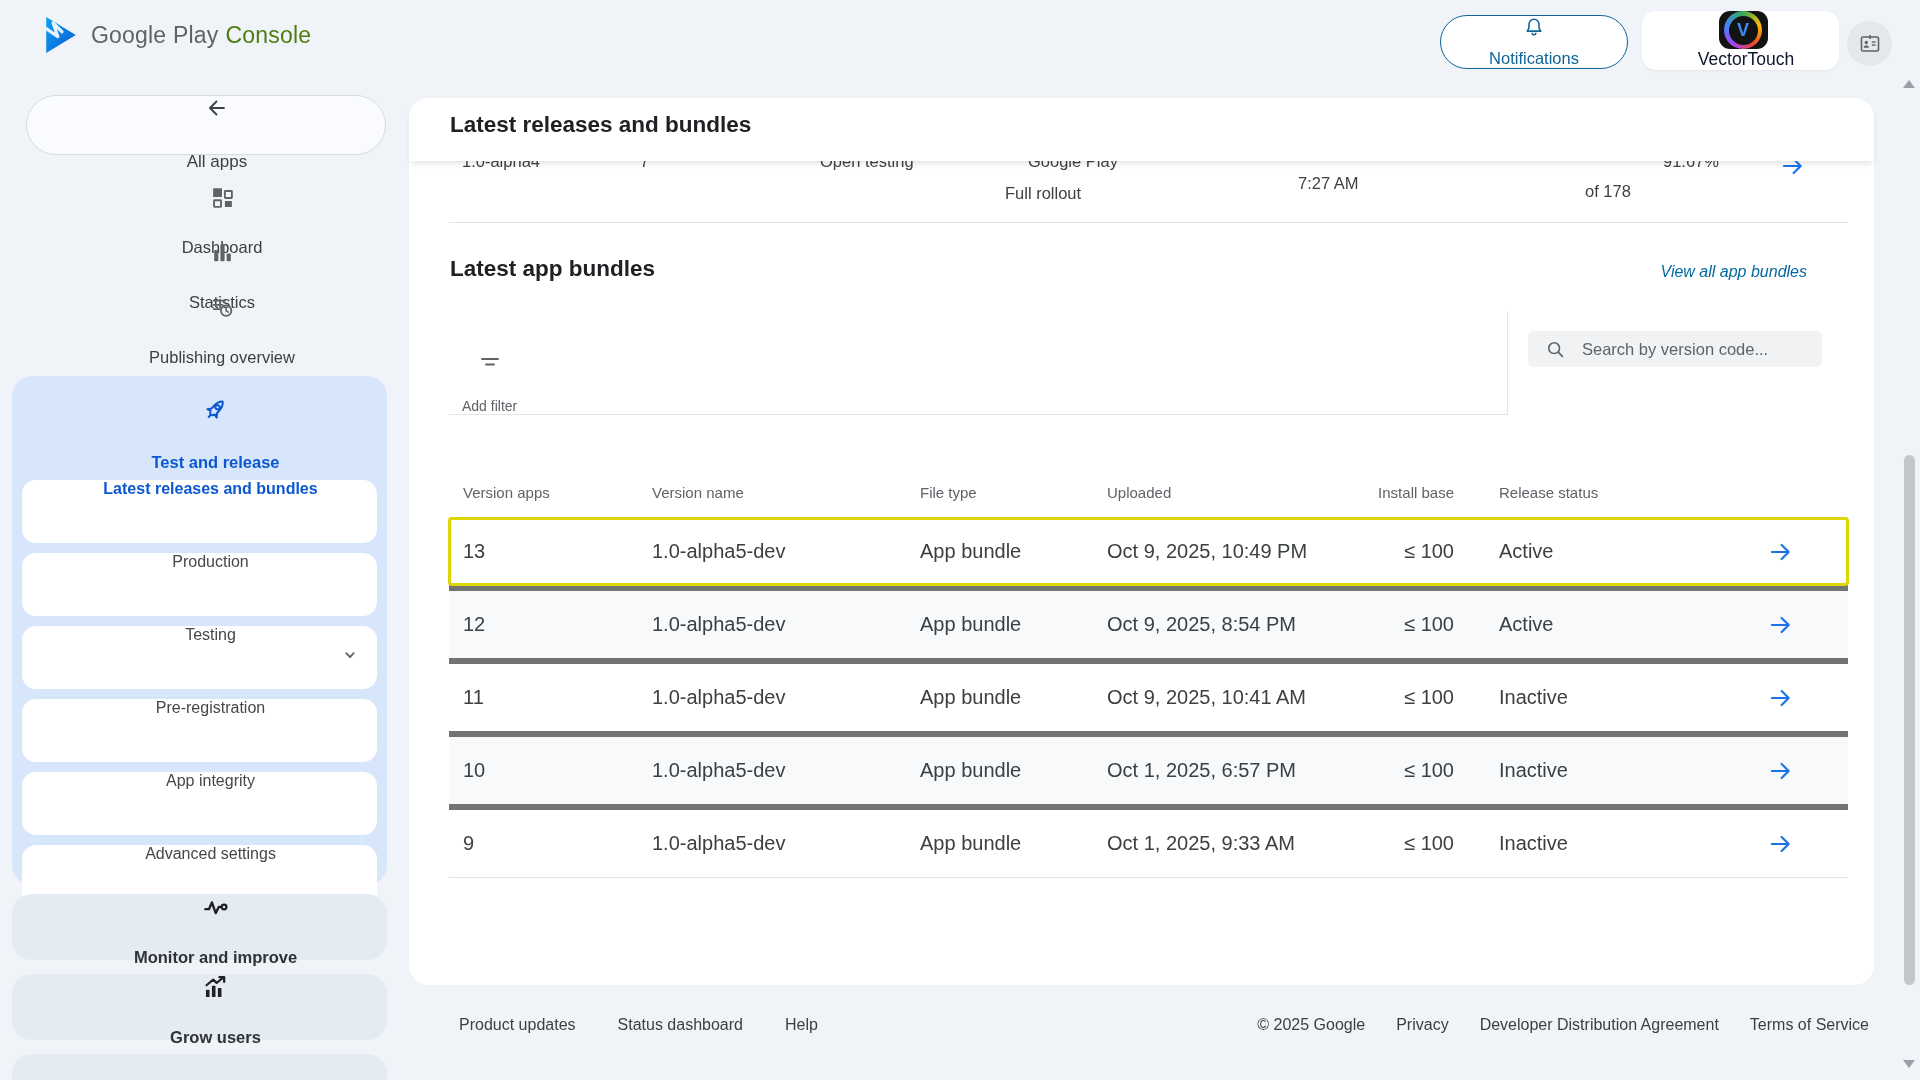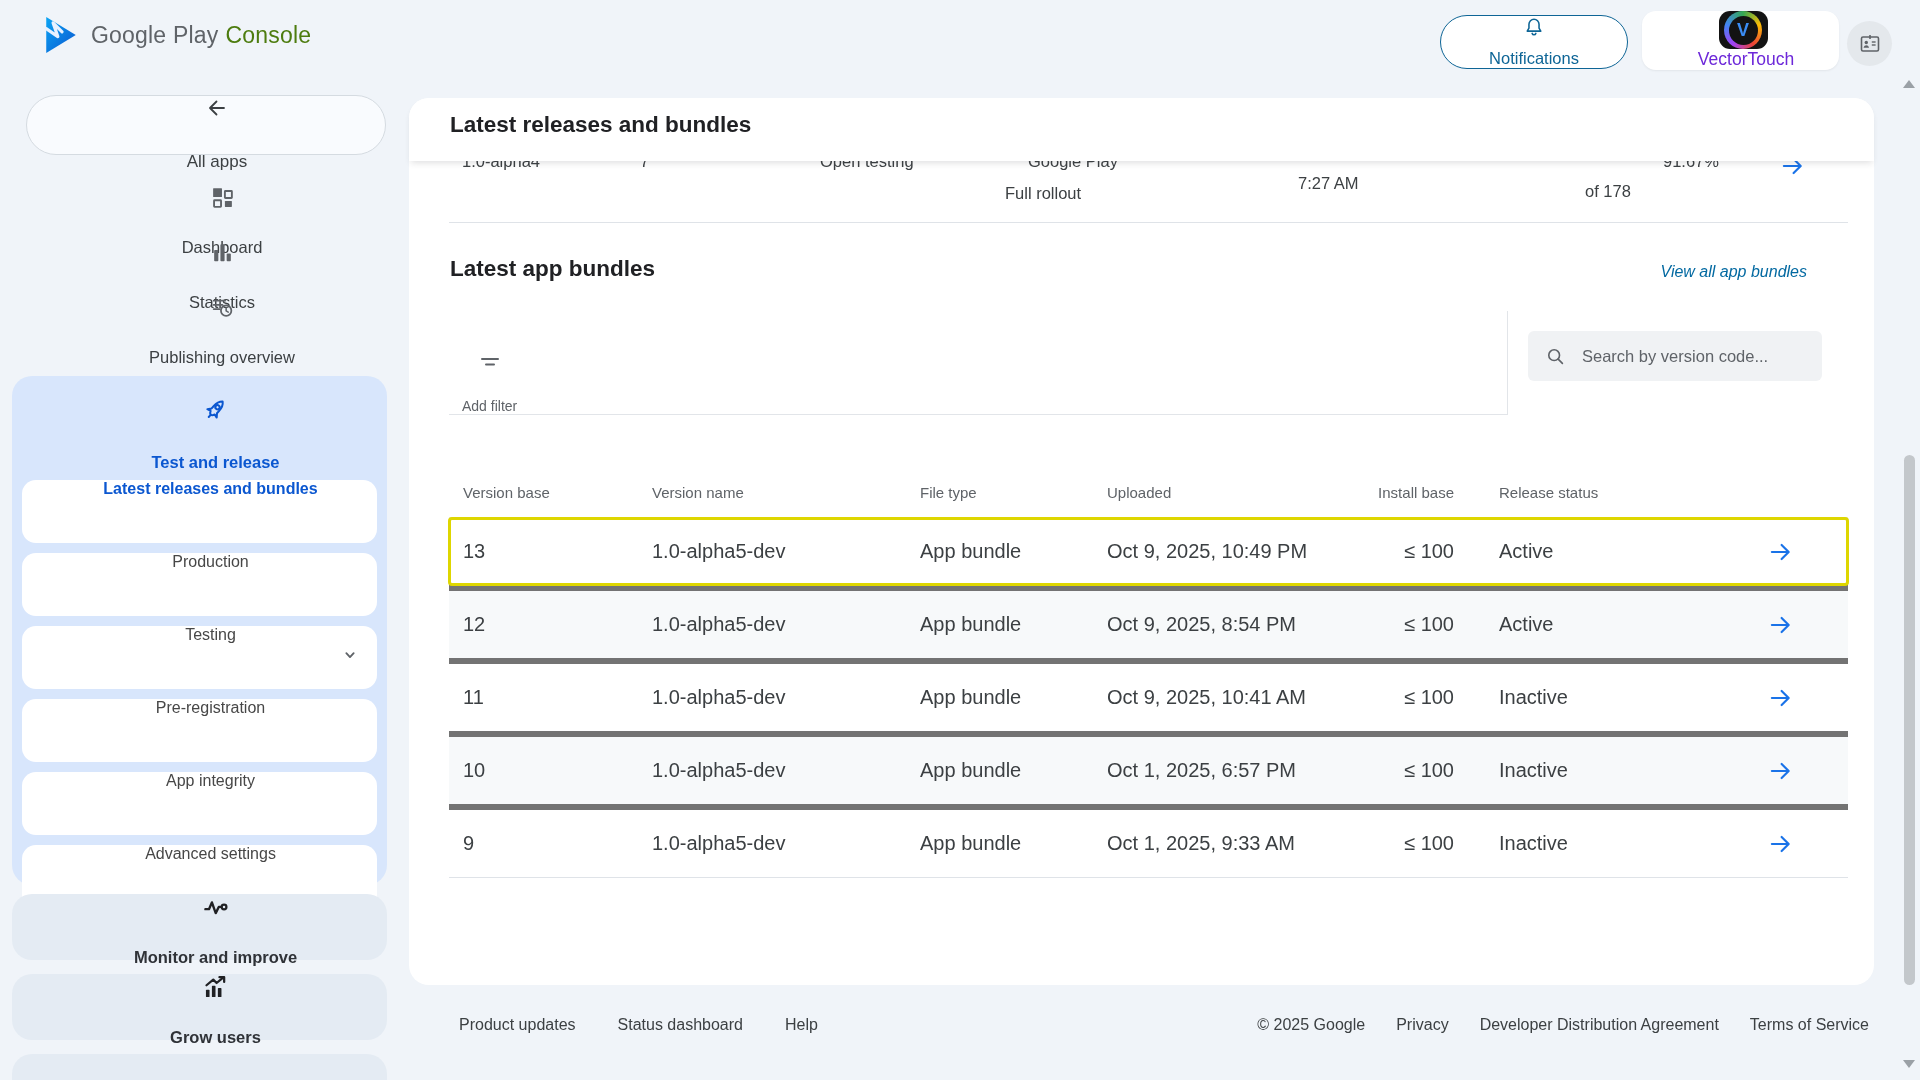--- a/index.html
+++ b/index.html
@@ -29,21 +29,21 @@
     left:1642px;top:11px;width:197px;height:59px;border-radius:14px;background:#fff;
     display:flex;align-items:center;padding-left:5px;box-sizing:border-box;
     box-shadow:0 1px 2px rgba(60,64,67,.08);
   }
   .app-icon{width:49px;height:49px;border-radius:11px;background:#131313;display:grid;place-items:center;}
   .app-icon .ring{width:38px;height:38px;border-radius:50%;
     background:conic-gradient(#34a853,#fbbc04,#ea4335,#a142f4,#4285f4,#34a853);
     display:grid;place-items:center;}
   .app-icon .ring-inner{width:29px;height:29px;border-radius:50%;background:#131313;
     display:grid;place-items:center;color:#3b8df5;font-weight:bold;font-size:18px;}
-  .account-name{font-size:17.5px;color:#6d28d9;margin-left:6px;}
+  .account-name{font-size:17.5px;color:#0f172a;margin-left:6px;}
   .badge-btn{left:1847px;top:21px;width:45px;height:45px;border-radius:50%;
     background:#e4e8ec;display:grid;place-items:center;}
 
   
   .all-apps{
     left:26px;top:95px;width:360px;height:60px;border-radius:30px;
     border:1px solid #d5dbe1;background:#f9fbfe;box-sizing:border-box;
     display:flex;align-items:center;gap:32px;padding-left:22px;
     font-size:17px;color:#3c4043;
   }
@@ -79,21 +79,21 @@
   .clip-row{position:absolute;top:63px;left:40px;width:1399px;height:61px;overflow:hidden;
     border-bottom:1px solid #dfe3e8;z-index:1;}
   .clip-row span{position:absolute;font-size:16.5px;color:#3c4043;white-space:nowrap;}
   h2.bundles-title{margin:0;position:absolute;left:41px;top:158px;
     font-size:22.5px;font-weight:bold;color:#202124;}
   .view-all{position:absolute;right:67px;top:165px;font-size:16px;color:#0369a1;font-style:italic;}
   .add-filter{position:absolute;left:53px;top:252px;display:flex;align-items:center;gap:24px;
     color:#5f6368;font-size:14px;}
   .vdiv{position:absolute;left:1098px;top:213px;width:1px;height:103px;background:#e2e5e9;}
   .hline{position:absolute;left:40px;top:316px;width:1059px;height:1px;background:#e2e5e9;}
-  .searchbox{position:absolute;left:1119px;top:233px;width:294px;height:50px;border-radius:6px;
+  .searchbox{position:absolute;left:1119px;top:233px;width:294px;height:36px;border-radius:6px;
     background:#f0f2f4;display:flex;align-items:center;gap:13px;padding-left:16px;box-sizing:border-box;}
   .searchbox input{border:none;outline:none;background:transparent;font-size:16.5px;
     color:#3c4043;width:235px;font-family:"Liberation Sans",sans-serif;}
   .searchbox input::placeholder{color:#5f6368;opacity:1;}
 
   .tbl{position:absolute;left:40px;top:317px;width:1399px;}
   .tgrid{display:grid;grid-template-columns:203px 268px 187px 247px 100px 45px 170px 1fr;}
   .thead{height:103px;box-sizing:border-box;align-items:end;padding-bottom:15px;
     border-bottom:1px solid #e9ebee;color:#5f6368;font-size:15px;line-height:19px;}
   .trow{height:67px;align-items:center;font-size:20px;color:#3c4043;background:#fff;}
@@ -328,21 +328,21 @@
       <svg width="23" height="23" viewBox="0 0 24 24">
         <circle cx="10.6" cy="10.6" r="5.6" fill="none" stroke="#5f6368" stroke-width="1.7"></circle>
         <line x1="14.8" y1="14.8" x2="19.2" y2="19.2" stroke="#5f6368" stroke-width="1.7" stroke-linecap="round"></line>
       </svg>
     </span>
     <input type="text" placeholder="Search by version code..." style="">
   </div>
 
   <div class="tbl">
     <div class="tgrid thead">
-      <div class="c1">Version base</div>
+      <div class="c1">Version apps</div>
       <div>Version name</div>
       <div>File type</div>
       <div>Uploaded</div>
       <div class="c-right">Install base</div>
       <div></div>
       <div>Release status</div>
       <div></div>
     </div>
 
     <div class="tgrid trow hl clickable">

